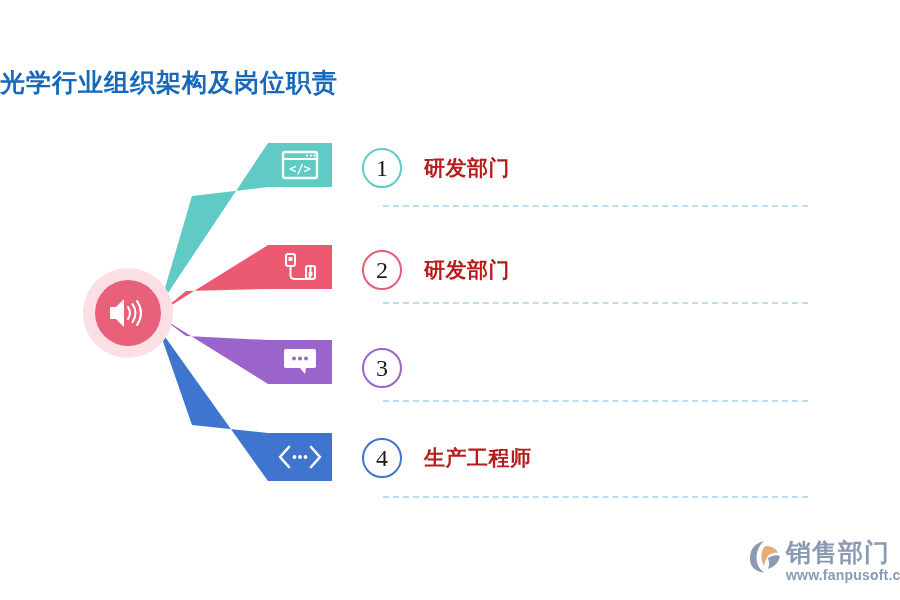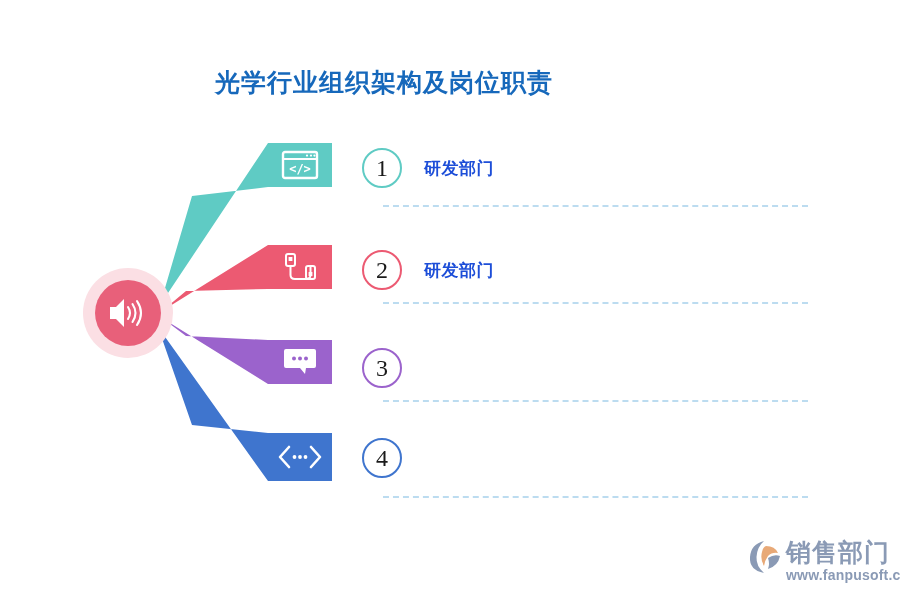--- a/index.html
+++ b/index.html
@@ -7,21 +7,20 @@
     width:900px;height:600px;overflow:hidden;
     background:#ffffff;
     font-family:"Liberation Sans","DejaVu Sans",sans-serif;
     position:relative;
   }
   #stage{position:absolute;inset:0;}
 
   
   .title{
     position:absolute;left:0;top:66px;width:768px;
-    text-align:center;
     font-size:25px;font-weight:bold;
     color:#1668bb;
     letter-spacing:1px;
     white-space:nowrap;
   }
 
   
   #art{position:absolute;left:0;top:0;width:900px;height:600px;}
 
   
@@ -34,21 +33,21 @@
     border:2.5px solid #000;
     display:flex;align-items:center;justify-content:center;
     font-family:"Liberation Serif","DejaVu Serif",serif;
     font-size:24px;line-height:1;
     color:#1a1a1a;
     box-sizing:border-box;
     flex:0 0 auto;
   }
   .rowlabel{
     margin-left:22px;
-    font-size:17px;font-weight:bold;color:#1d4ed8;
+    font-size:21px;font-weight:bold;color:#b91c1c;
     white-space:nowrap;
     letter-spacing:.5px;
     font-family:Liberation Mono, monospace;
   }
   .dash{
     position:absolute;left:383px;width:425px;height:0;
     border-top:2px dashed #bcdcf0;
   }
 
   
@@ -176,20 +175,21 @@
   </div>
   <div class="dash" style="top:302px"></div>
 
   <div class="row" style="top:340px">
     <div class="numcircle" style="border-color:#9b63cc">3</div>
   </div>
   <div class="dash" style="top:400px"></div>
 
   <div class="row" style="top:430px">
     <div class="numcircle" style="border-color:#3f75ce">4</div>
+    <div class="rowlabel">生产工程师</div>
   </div>
   <div class="dash" style="top:496px"></div>
 
   <div class="logo">
     <svg class="logo-mark" viewBox="0 0 36 34">
       <path d="M16 1 Q3 4 2 17 Q1 30 16 33 Q8 26 8.5 17 Q9 7 16 1 Z" fill="#8a9ab5"></path>
       <path d="M18 6 Q27 6 30 13 Q24 12 20 16 Q17 20 16 26 Q12 19 14 12 Q15 7 18 6 Z" fill="#e8a977"></path>
       <path d="M20 18 Q26 14 32 16 Q30 26 20 29 Q22 24 20 18 Z" fill="#8a9ab5"></path>
     </svg>
     <div class="logo-name">销售部门</div>

